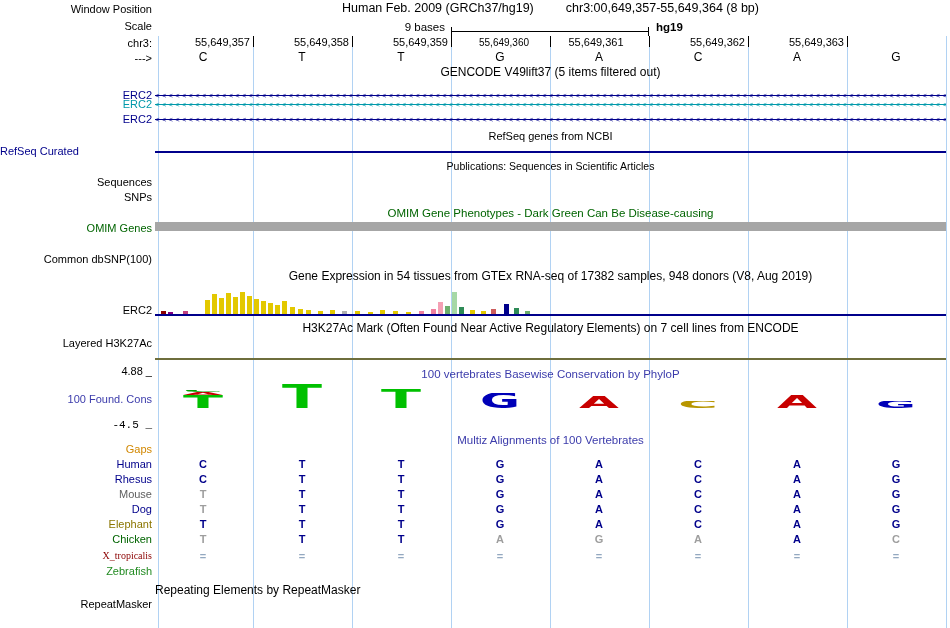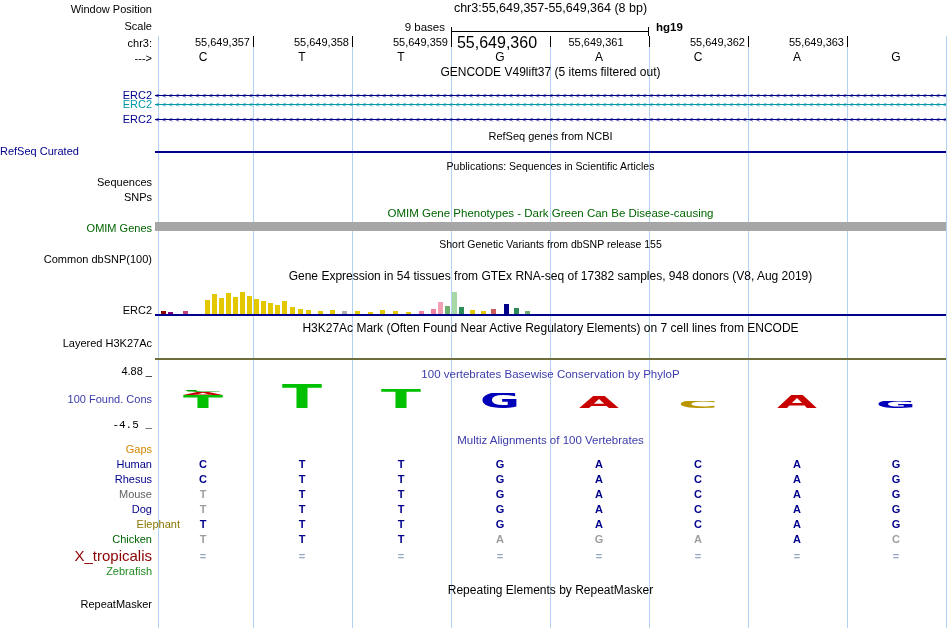--- a/index.html
+++ b/index.html
@@ -15,21 +15,22 @@
   #scale-line{position:absolute;left:451px;top:31px;width:198px;height:1px;background:#000;}
   #scale-tick-l{position:absolute;left:451px;top:27px;width:1px;height:9px;background:#000;}
   #scale-tick-r{position:absolute;left:648px;top:27px;width:1px;height:9px;background:#000;}
   #scale-asm{position:absolute;left:656px;top:21px;font-size:11.5px;line-height:13px;font-weight:bold;}
 </style>
 </head>
 <body>
 
 <div id="app">
   <div id="window-bar">
-    <span>chr3:55,649,357-55,649,364 (8 bp)</span>
+    <span>Human Feb. 2009 (GRCh37/hg19)</span>
+    <span>chr3:00,649,357-55,649,364 (8 bp)</span>
   </div>
   <div id="scale-label">9 bases</div>
   <div id="scale-line"></div>
   <div id="scale-tick-l"></div>
   <div id="scale-tick-r"></div>
   <div id="scale-asm">hg19</div>
 <div style="position: absolute; left: 158px; top: 36px; width: 1px; height: 592px; background: rgba(125, 180, 235, 0.6);"></div>
     <div style="position: absolute; left: 253px; top: 36px; width: 1px; height: 592px; background: rgba(125, 180, 235, 0.6);"></div>
     <div style="position: absolute; left: 352px; top: 36px; width: 1px; height: 592px; background: rgba(125, 180, 235, 0.6);"></div>
     <div style="position: absolute; left: 451px; top: 36px; width: 1px; height: 592px; background: rgba(125, 180, 235, 0.6);"></div>
@@ -41,21 +42,21 @@
     <div style="position: absolute; left: 253px; top: 36px; width: 1px; height: 11px; background: rgb(0, 0, 0);"></div>
     <div style="position: absolute; left: 352px; top: 36px; width: 1px; height: 11px; background: rgb(0, 0, 0);"></div>
     <div style="position: absolute; left: 451px; top: 36px; width: 1px; height: 11px; background: rgb(0, 0, 0);"></div>
     <div style="position: absolute; left: 550px; top: 36px; width: 1px; height: 11px; background: rgb(0, 0, 0);"></div>
     <div style="position: absolute; left: 649px; top: 36px; width: 1px; height: 11px; background: rgb(0, 0, 0);"></div>
     <div style="position: absolute; left: 748px; top: 36px; width: 1px; height: 11px; background: rgb(0, 0, 0);"></div>
     <div style="position: absolute; left: 847px; top: 36px; width: 1px; height: 11px; background: rgb(0, 0, 0);"></div>
     <div style="position: absolute; left: 150px; top: 36px; width: 100px; text-align: right; font-size: 11px; line-height: 13px;">55,649,357</div>
     <div style="position: absolute; left: 249px; top: 36px; width: 100px; text-align: right; font-size: 11px; line-height: 13px;">55,649,358</div>
     <div style="position: absolute; left: 348px; top: 36px; width: 100px; text-align: right; font-size: 11px; line-height: 13px;">55,649,359</div>
-    <div style="position: absolute; left: 447px; top: 36px; width: 100px; text-align: center; font-size: 16px; line-height: 13px;">55,649,360</div>
+    <div style="position: absolute; left: 447px; top: 36px; width: 100px; text-align: left; font-size: 10px; line-height: 13px; padding-left: 32px;">55,649,360</div>
     <div style="position: absolute; left: 546px; top: 36px; width: 100px; text-align: center; font-size: 11px; line-height: 13px;">55,649,361</div>
     <div style="position: absolute; left: 645px; top: 36px; width: 100px; text-align: right; font-size: 11px; line-height: 13px;">55,649,362</div>
     <div style="position: absolute; left: 744px; top: 36px; width: 100px; text-align: right; font-size: 11px; line-height: 13px;">55,649,363</div>
     <div style="position: absolute; left: 188px; top: 50px; width: 30px; text-align: center; font-size: 12px; line-height: 14px;">C</div>
     <div style="position: absolute; left: 287px; top: 50px; width: 30px; text-align: center; font-size: 12px; line-height: 14px;">T</div>
     <div style="position: absolute; left: 386px; top: 50px; width: 30px; text-align: center; font-size: 12px; line-height: 14px;">T</div>
     <div style="position: absolute; left: 485px; top: 50px; width: 30px; text-align: center; font-size: 12px; line-height: 14px;">G</div>
     <div style="position: absolute; left: 584px; top: 50px; width: 30px; text-align: center; font-size: 12px; line-height: 14px;">A</div>
     <div style="position: absolute; left: 683px; top: 50px; width: 30px; text-align: center; font-size: 12px; line-height: 14px;">C</div>
     <div style="position: absolute; left: 782px; top: 50px; width: 30px; text-align: center; font-size: 12px; line-height: 14px;">A</div>
@@ -75,26 +76,25 @@
     <div style="position: absolute; left: 0px; top: 303px; width: 152px; text-align: right; font-size: 11px; line-height: 14px; color: rgb(0, 0, 0); white-space: nowrap;">ERC2</div>
     <div style="position: absolute; left: 0px; top: 336px; width: 152px; text-align: right; font-size: 11px; line-height: 14px; color: rgb(0, 0, 0); white-space: nowrap;">Layered H3K27Ac</div>
     <div style="position: absolute; left: 0px; top: 364px; width: 152px; text-align: right; font-size: 11px; line-height: 14px; color: rgb(0, 0, 0); white-space: nowrap;">4.88 _</div>
     <div style="position: absolute; left: 0px; top: 392px; width: 152px; text-align: right; font-size: 11px; line-height: 14px; color: rgb(59, 59, 171); white-space: nowrap;">100 Found. Cons</div>
     <div style="position: absolute; left: 0px; top: 418px; width: 152px; text-align: right; font-size: 11px; line-height: 14px; color: rgb(0, 0, 0); white-space: nowrap; font-family: Liberation Mono, monospace;">-4.5 _</div>
     <div style="position: absolute; left: 0px; top: 597px; width: 152px; text-align: right; font-size: 11px; line-height: 14px; color: rgb(0, 0, 0); white-space: nowrap;">RepeatMasker</div>
     <div style="position: absolute; left: 155px; top: 66px; width: 791px; text-align: center; font-size: 12px; line-height: 13px; color: rgb(0, 0, 0); white-space: nowrap;">GENCODE V49lift37 (5 items filtered out)</div>
     <div style="position: absolute; left: 155px; top: 130px; width: 791px; text-align: center; font-size: 11px; line-height: 13px; color: rgb(0, 0, 0); white-space: nowrap;">RefSeq genes from NCBI</div>
     <div style="position: absolute; left: 155px; top: 160px; width: 791px; text-align: center; font-size: 10.5px; line-height: 13px; color: rgb(0, 0, 0); white-space: nowrap;">Publications: Sequences in Scientific Articles</div>
     <div style="position: absolute; left: 155px; top: 207px; width: 791px; text-align: center; font-size: 11.5px; line-height: 13px; color: rgb(0, 100, 0); white-space: nowrap;">OMIM Gene Phenotypes - Dark Green Can Be Disease-causing</div>
-    <div style="position: absolute; left: 155px; top: 238px; width: 791px; text-align: center; font-size: 10.5px; line-height: 13px; color: rgb(0, 0, 0); white-space: nowrap;">Short Genetic Variants from dbSNP release 155</div>
     <div style="position: absolute; left: 155px; top: 270px; width: 791px; text-align: center; font-size: 12px; line-height: 13px; color: rgb(0, 0, 0); white-space: nowrap;">Gene Expression in 54 tissues from GTEx RNA-seq of 17382 samples, 948 donors (V8, Aug 2019)</div>
     <div style="position: absolute; left: 155px; top: 322px; width: 791px; text-align: center; font-size: 12px; line-height: 13px; color: rgb(0, 0, 0); white-space: nowrap;">H3K27Ac Mark (Often Found Near Active Regulatory Elements) on 7 cell lines from ENCODE</div>
     <div style="position: absolute; left: 155px; top: 368px; width: 791px; text-align: center; font-size: 11.5px; line-height: 13px; color: rgb(59, 59, 171); white-space: nowrap;">100 vertebrates Basewise Conservation by PhyloP</div>
     <div style="position: absolute; left: 155px; top: 434px; width: 791px; text-align: center; font-size: 11.5px; line-height: 13px; color: rgb(59, 59, 171); white-space: nowrap;">Multiz Alignments of 100 Vertebrates</div>
-    <div style="position: absolute; left: 155px; top: 584px; width: 791px; text-align: center; font-size: 12px; line-height: 13px; color: rgb(0, 0, 0); white-space: nowrap;">Repeating Elements by RepeatMasker</div>
+    <div style="position: absolute; left: 155px; top: 584px; width: 791px; font-size: 12px; line-height: 13px; color: rgb(0, 0, 0); white-space: nowrap;">Repeating Elements by RepeatMasker</div>
     <div style="position: absolute; left: 155px; top: 91px; width: 791px; height: 9px; overflow: hidden; color: rgb(0, 0, 139);">
       <div style="position: absolute; left: 0px; right: 0px; top: 4px; height: 1px; background: rgb(0, 0, 139);"></div>
       <div style="position: absolute; left: 0px; top: 0px; font-size: 8px; line-height: 9px; letter-spacing: 2px; white-space: nowrap;">&lt;&lt;&lt;&lt;&lt;&lt;&lt;&lt;&lt;&lt;&lt;&lt;&lt;&lt;&lt;&lt;&lt;&lt;&lt;&lt;&lt;&lt;&lt;&lt;&lt;&lt;&lt;&lt;&lt;&lt;&lt;&lt;&lt;&lt;&lt;&lt;&lt;&lt;&lt;&lt;&lt;&lt;&lt;&lt;&lt;&lt;&lt;&lt;&lt;&lt;&lt;&lt;&lt;&lt;&lt;&lt;&lt;&lt;&lt;&lt;&lt;&lt;&lt;&lt;&lt;&lt;&lt;&lt;&lt;&lt;&lt;&lt;&lt;&lt;&lt;&lt;&lt;&lt;&lt;&lt;&lt;&lt;&lt;&lt;&lt;&lt;&lt;&lt;&lt;&lt;&lt;&lt;&lt;&lt;&lt;&lt;&lt;&lt;&lt;&lt;&lt;&lt;&lt;&lt;&lt;&lt;&lt;&lt;&lt;&lt;&lt;&lt;&lt;&lt;&lt;&lt;&lt;&lt;&lt;&lt;&lt;&lt;&lt;&lt;&lt;&lt;&lt;&lt;&lt;&lt;&lt;&lt;&lt;&lt;&lt;&lt;&lt;&lt;&lt;&lt;&lt;&lt;&lt;&lt;&lt;&lt;&lt;&lt;&lt;&lt;</div>
     </div>
     <div style="position: absolute; left: 155px; top: 100px; width: 791px; height: 9px; overflow: hidden; color: rgb(0, 153, 170);">
       <div style="position: absolute; left: 0px; right: 0px; top: 4px; height: 1px; background: rgb(0, 153, 170);"></div>
       <div style="position: absolute; left: 0px; top: 0px; font-size: 8px; line-height: 9px; letter-spacing: 2px; white-space: nowrap;">&lt;&lt;&lt;&lt;&lt;&lt;&lt;&lt;&lt;&lt;&lt;&lt;&lt;&lt;&lt;&lt;&lt;&lt;&lt;&lt;&lt;&lt;&lt;&lt;&lt;&lt;&lt;&lt;&lt;&lt;&lt;&lt;&lt;&lt;&lt;&lt;&lt;&lt;&lt;&lt;&lt;&lt;&lt;&lt;&lt;&lt;&lt;&lt;&lt;&lt;&lt;&lt;&lt;&lt;&lt;&lt;&lt;&lt;&lt;&lt;&lt;&lt;&lt;&lt;&lt;&lt;&lt;&lt;&lt;&lt;&lt;&lt;&lt;&lt;&lt;&lt;&lt;&lt;&lt;&lt;&lt;&lt;&lt;&lt;&lt;&lt;&lt;&lt;&lt;&lt;&lt;&lt;&lt;&lt;&lt;&lt;&lt;&lt;&lt;&lt;&lt;&lt;&lt;&lt;&lt;&lt;&lt;&lt;&lt;&lt;&lt;&lt;&lt;&lt;&lt;&lt;&lt;&lt;&lt;&lt;&lt;&lt;&lt;&lt;&lt;&lt;&lt;&lt;&lt;&lt;&lt;&lt;&lt;&lt;&lt;&lt;&lt;&lt;&lt;&lt;&lt;&lt;&lt;&lt;&lt;&lt;&lt;&lt;&lt;&lt;</div>
     </div>
     <div style="position: absolute; left: 155px; top: 115px; width: 791px; height: 9px; overflow: hidden; color: rgb(0, 0, 139);">
       <div style="position: absolute; left: 0px; right: 0px; top: 4px; height: 1px; background: rgb(0, 0, 139);"></div>
@@ -222,39 +222,39 @@
     <div style="position: absolute; left: 881px; top: 487px; width: 30px; text-align: center; font-size: 11px; line-height: 14px; font-weight: bold; color: rgb(0, 0, 139);">G</div>
     <div style="position: absolute; left: 0px; top: 502px; width: 152px; text-align: right; font-size: 11px; line-height: 14px; color: rgb(0, 0, 139); white-space: nowrap;">Dog</div>
     <div style="position: absolute; left: 188px; top: 502px; width: 30px; text-align: center; font-size: 11px; line-height: 14px; font-weight: bold; color: rgb(158, 158, 158);">T</div>
     <div style="position: absolute; left: 287px; top: 502px; width: 30px; text-align: center; font-size: 11px; line-height: 14px; font-weight: bold; color: rgb(0, 0, 139);">T</div>
     <div style="position: absolute; left: 386px; top: 502px; width: 30px; text-align: center; font-size: 11px; line-height: 14px; font-weight: bold; color: rgb(0, 0, 139);">T</div>
     <div style="position: absolute; left: 485px; top: 502px; width: 30px; text-align: center; font-size: 11px; line-height: 14px; font-weight: bold; color: rgb(0, 0, 139);">G</div>
     <div style="position: absolute; left: 584px; top: 502px; width: 30px; text-align: center; font-size: 11px; line-height: 14px; font-weight: bold; color: rgb(0, 0, 139);">A</div>
     <div style="position: absolute; left: 683px; top: 502px; width: 30px; text-align: center; font-size: 11px; line-height: 14px; font-weight: bold; color: rgb(0, 0, 139);">C</div>
     <div style="position: absolute; left: 782px; top: 502px; width: 30px; text-align: center; font-size: 11px; line-height: 14px; font-weight: bold; color: rgb(0, 0, 139);">A</div>
     <div style="position: absolute; left: 881px; top: 502px; width: 30px; text-align: center; font-size: 11px; line-height: 14px; font-weight: bold; color: rgb(0, 0, 139);">G</div>
-    <div style="position: absolute; left: 0px; top: 517px; width: 152px; text-align: right; font-size: 11px; line-height: 14px; color: rgb(139, 117, 0); white-space: nowrap; padding-left: 28px;">Elephant</div>
+    <div style="position: absolute; left: 0px; top: 517px; width: 152px; text-align: right; font-size: 11px; line-height: 14px; color: rgb(139, 117, 0); white-space: nowrap;">Elephant</div>
     <div style="position: absolute; left: 188px; top: 517px; width: 30px; text-align: center; font-size: 11px; line-height: 14px; font-weight: bold; color: rgb(0, 0, 139);">T</div>
     <div style="position: absolute; left: 287px; top: 517px; width: 30px; text-align: center; font-size: 11px; line-height: 14px; font-weight: bold; color: rgb(0, 0, 139);">T</div>
     <div style="position: absolute; left: 386px; top: 517px; width: 30px; text-align: center; font-size: 11px; line-height: 14px; font-weight: bold; color: rgb(0, 0, 139);">T</div>
     <div style="position: absolute; left: 485px; top: 517px; width: 30px; text-align: center; font-size: 11px; line-height: 14px; font-weight: bold; color: rgb(0, 0, 139);">G</div>
     <div style="position: absolute; left: 584px; top: 517px; width: 30px; text-align: center; font-size: 11px; line-height: 14px; font-weight: bold; color: rgb(0, 0, 139);">A</div>
     <div style="position: absolute; left: 683px; top: 517px; width: 30px; text-align: center; font-size: 11px; line-height: 14px; font-weight: bold; color: rgb(0, 0, 139);">C</div>
     <div style="position: absolute; left: 782px; top: 517px; width: 30px; text-align: center; font-size: 11px; line-height: 14px; font-weight: bold; color: rgb(0, 0, 139);">A</div>
     <div style="position: absolute; left: 881px; top: 517px; width: 30px; text-align: center; font-size: 11px; line-height: 14px; font-weight: bold; color: rgb(0, 0, 139);">G</div>
     <div style="position: absolute; left: 0px; top: 532px; width: 152px; text-align: right; font-size: 11px; line-height: 14px; color: rgb(0, 100, 0); white-space: nowrap;">Chicken</div>
     <div style="position: absolute; left: 188px; top: 532px; width: 30px; text-align: center; font-size: 11px; line-height: 14px; font-weight: bold; color: rgb(158, 158, 158);">T</div>
     <div style="position: absolute; left: 287px; top: 532px; width: 30px; text-align: center; font-size: 11px; line-height: 14px; font-weight: bold; color: rgb(0, 0, 139);">T</div>
     <div style="position: absolute; left: 386px; top: 532px; width: 30px; text-align: center; font-size: 11px; line-height: 14px; font-weight: bold; color: rgb(0, 0, 139);">T</div>
     <div style="position: absolute; left: 485px; top: 532px; width: 30px; text-align: center; font-size: 11px; line-height: 14px; font-weight: bold; color: rgb(158, 158, 158);">A</div>
     <div style="position: absolute; left: 584px; top: 532px; width: 30px; text-align: center; font-size: 11px; line-height: 14px; font-weight: bold; color: rgb(158, 158, 158);">G</div>
     <div style="position: absolute; left: 683px; top: 532px; width: 30px; text-align: center; font-size: 11px; line-height: 14px; font-weight: bold; color: rgb(158, 158, 158);">A</div>
     <div style="position: absolute; left: 782px; top: 532px; width: 30px; text-align: center; font-size: 11px; line-height: 14px; font-weight: bold; color: rgb(0, 0, 139);">A</div>
     <div style="position: absolute; left: 881px; top: 532px; width: 30px; text-align: center; font-size: 11px; line-height: 14px; font-weight: bold; color: rgb(158, 158, 158);">C</div>
-    <div style="position: absolute; left: 0px; top: 549px; width: 152px; text-align: right; font-size: 15px; line-height: 14px; color: rgb(139, 0, 0); white-space: nowrap;">X_tropicalis</div>
+    <div style="position: absolute; left: 0px; top: 549px; width: 152px; text-align: right; font-size: 10px; line-height: 14px; color: rgb(139, 0, 0); white-space: nowrap; font-family: Liberation Serif, serif;">X_tropicalis</div>
     <div style="position: absolute; left: 188px; top: 549px; width: 30px; text-align: center; font-size: 11px; line-height: 14px; font-weight: bold; color: rgb(147, 168, 192);">=</div>
     <div style="position: absolute; left: 287px; top: 549px; width: 30px; text-align: center; font-size: 11px; line-height: 14px; font-weight: bold; color: rgb(147, 168, 192);">=</div>
     <div style="position: absolute; left: 386px; top: 549px; width: 30px; text-align: center; font-size: 11px; line-height: 14px; font-weight: bold; color: rgb(147, 168, 192);">=</div>
     <div style="position: absolute; left: 485px; top: 549px; width: 30px; text-align: center; font-size: 11px; line-height: 14px; font-weight: bold; color: rgb(147, 168, 192);">=</div>
     <div style="position: absolute; left: 584px; top: 549px; width: 30px; text-align: center; font-size: 11px; line-height: 14px; font-weight: bold; color: rgb(147, 168, 192);">=</div>
     <div style="position: absolute; left: 683px; top: 549px; width: 30px; text-align: center; font-size: 11px; line-height: 14px; font-weight: bold; color: rgb(147, 168, 192);">=</div>
     <div style="position: absolute; left: 782px; top: 549px; width: 30px; text-align: center; font-size: 11px; line-height: 14px; font-weight: bold; color: rgb(147, 168, 192);">=</div>
     <div style="position: absolute; left: 881px; top: 549px; width: 30px; text-align: center; font-size: 11px; line-height: 14px; font-weight: bold; color: rgb(147, 168, 192);">=</div>
     <div style="position: absolute; left: 0px; top: 564px; width: 152px; text-align: right; font-size: 11px; line-height: 14px; color: rgb(34, 139, 34); white-space: nowrap;">Zebrafish</div>
   </div>

